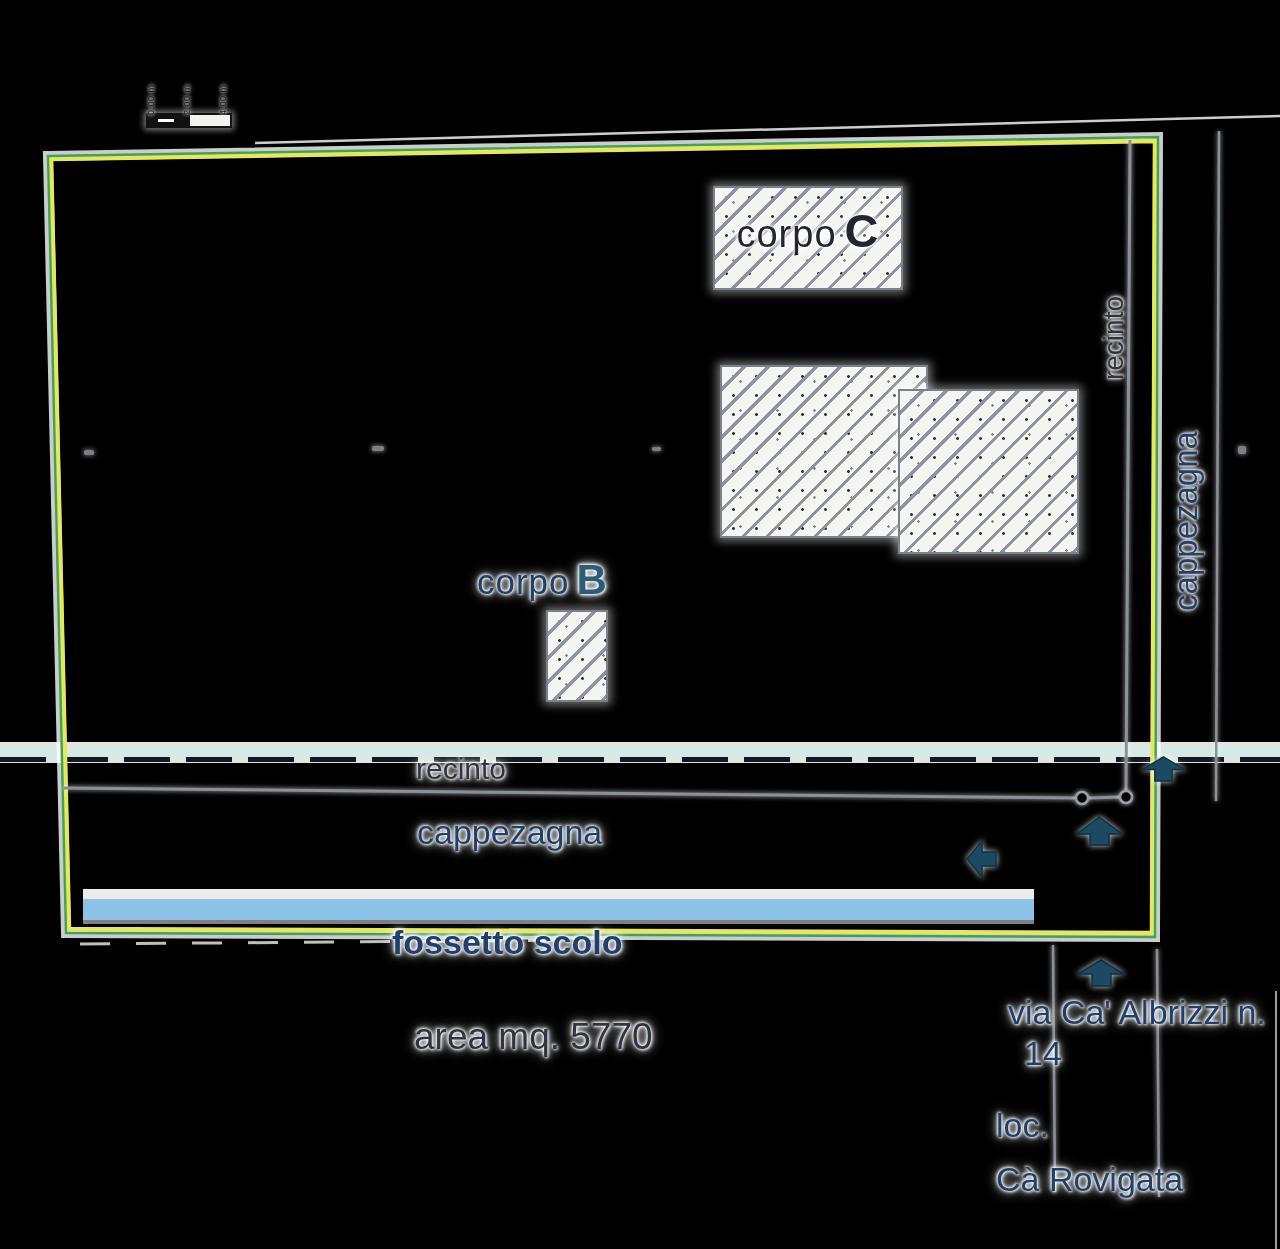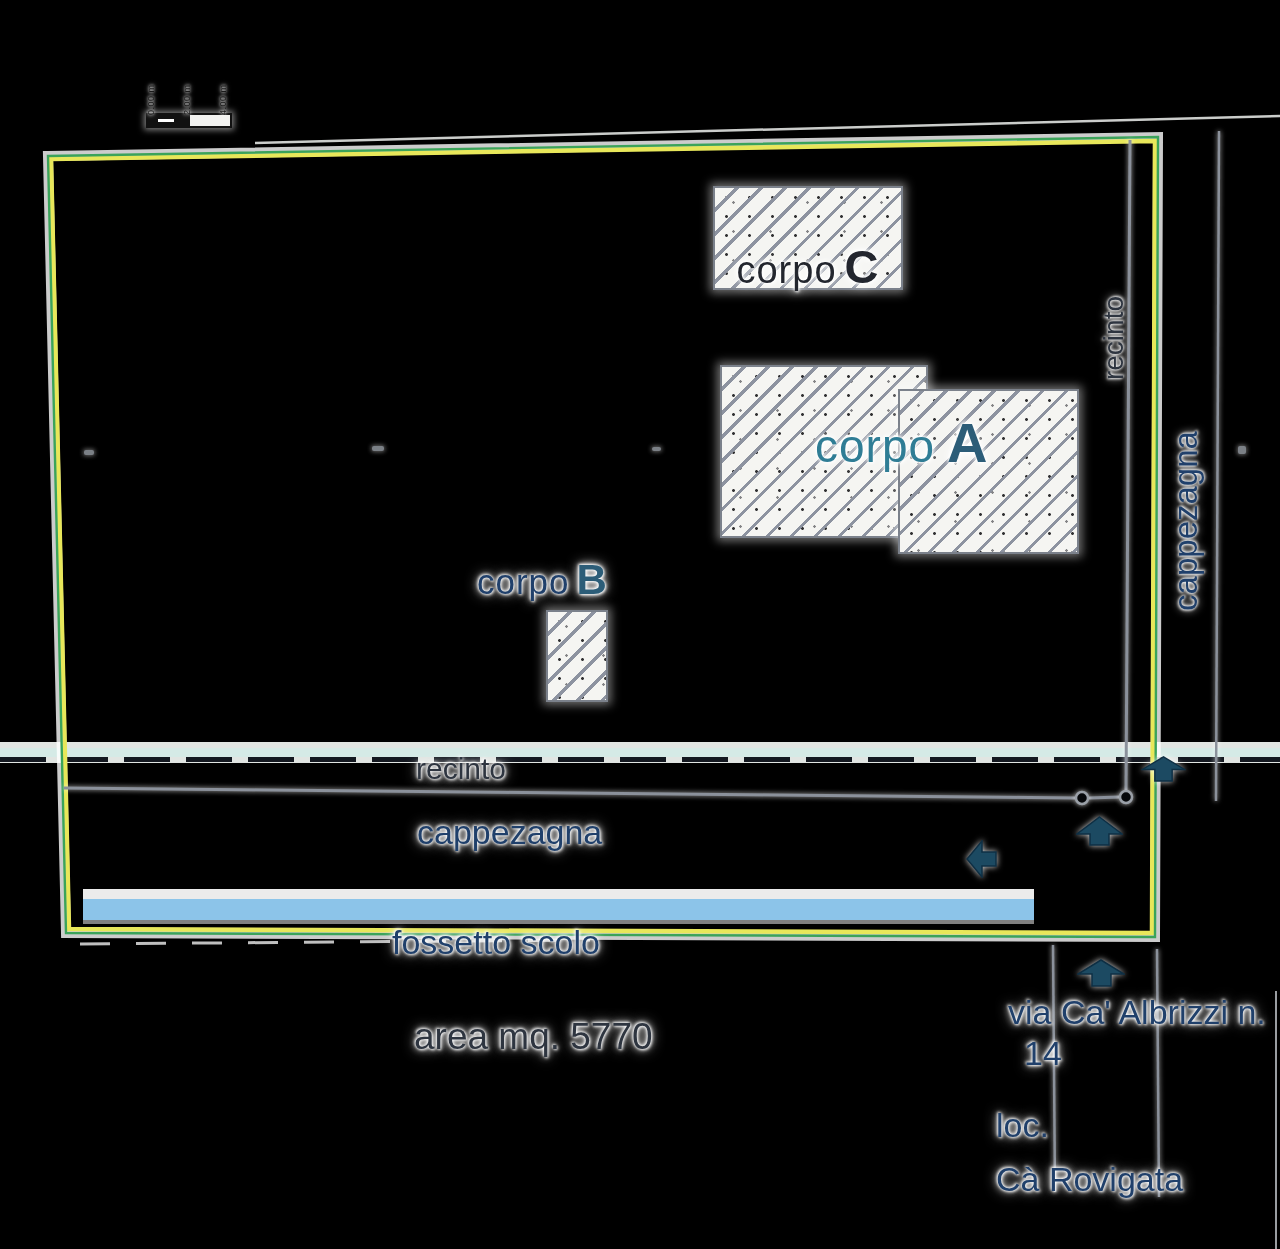--- a/index.html
+++ b/index.html
@@ -94,36 +94,33 @@
     <line class="gw" x1="64" y1="788" x2="1076" y2="798" stroke="var(--fence-gray)" stroke-width="3"></line>
     <line class="gw" x1="1089" y1="798" x2="1120" y2="797" stroke="var(--fence-gray)" stroke-width="3"></line>
     <circle class="gw" cx="1082" cy="798" r="6" fill="#05070a" stroke="var(--circle-gray)" stroke-width="2.5"></circle>
     <circle class="gw" cx="1126" cy="797" r="6" fill="#05070a" stroke="var(--circle-gray)" stroke-width="2.5"></circle>
     <line x1="80" y1="944" x2="590" y2="940" stroke="rgba(255,255,255,.75)" stroke-width="3" stroke-dasharray="30 26"></line>
     <line class="gw" x1="1053" y1="945" x2="1055" y2="1192" stroke="var(--fence-gray)" stroke-width="2.5"></line>
     <line class="gw" x1="1157" y1="949" x2="1159" y2="1197" stroke="var(--fence-gray)" stroke-width="2.5"></line>
     <line x1="1276" y1="991" x2="1276" y2="1249" stroke="rgba(205,210,215,.75)" stroke-width="2"></line>
   </svg>
 
-  <div class="lbl corpo-label" style="left:713px;top:206px;width:190px;text-align:center;margin-top:36px;">
+  <div class="lbl corpo-label" style="left:713px;top:206px;width:190px;text-align:center;">
     <span class="c-pre">corpo</span><span class="c-let">C</span>
-  </div>
-  <div class="lbl corpo-label" style="left:815px;top:414px;">
-    <span class="a-pre">corpo</span><span class="a-let">A</span>
   </div>
   <div class="lbl corpo-label" style="left:477px;top:558px;text-align:center;">
     <span class="b-pre">corpo</span><span class="b-let">B</span>
   </div>
 
   <div class="vtext v-recinto">recinto</div>
   <div class="vtext v-cappezagna">cappezagna</div>
 
   <div class="lbl darktx s30" style="left:416px;top:753px;">recinto</div>
   <div class="lbl navy s34" style="left:417px;top:815px;">cappezagna</div>
-  <div class="lbl navy s34" style="left:392px;top:925px;">fossetto scolo</div>
+  <div class="lbl navy s34" style="left:392px;top:925px;font-weight:bold;">fossetto scolo</div>
   <div class="lbl darktx s37" style="left:414px;top:1018px;">area mq. 5770</div>
   <div class="lbl navy s34" style="left:996px;top:995px;margin-left:12px;">via Ca' Albrizzi n.</div>
   <div class="lbl navy s34" style="left:1024px;top:1036px;">14</div>
   <div class="lbl navy s34" style="left:996px;top:1108px;">loc.</div>
   <div class="lbl navy s34" style="left:996px;top:1146px;margin-top:16px;">Cà Rovigata</div>
 
   <svg class="arrow" style="left:1141px;top:756px;" width="45" height="26" viewBox="0 0 46 27">
     <path d="M23 1 L45 14 L32 14 L32 26 L14 26 L14 14 L1 14 Z"></path>
   </svg>
   <svg class="arrow" style="left:1076px;top:816px;" width="47" height="30" viewBox="0 0 47 30">

